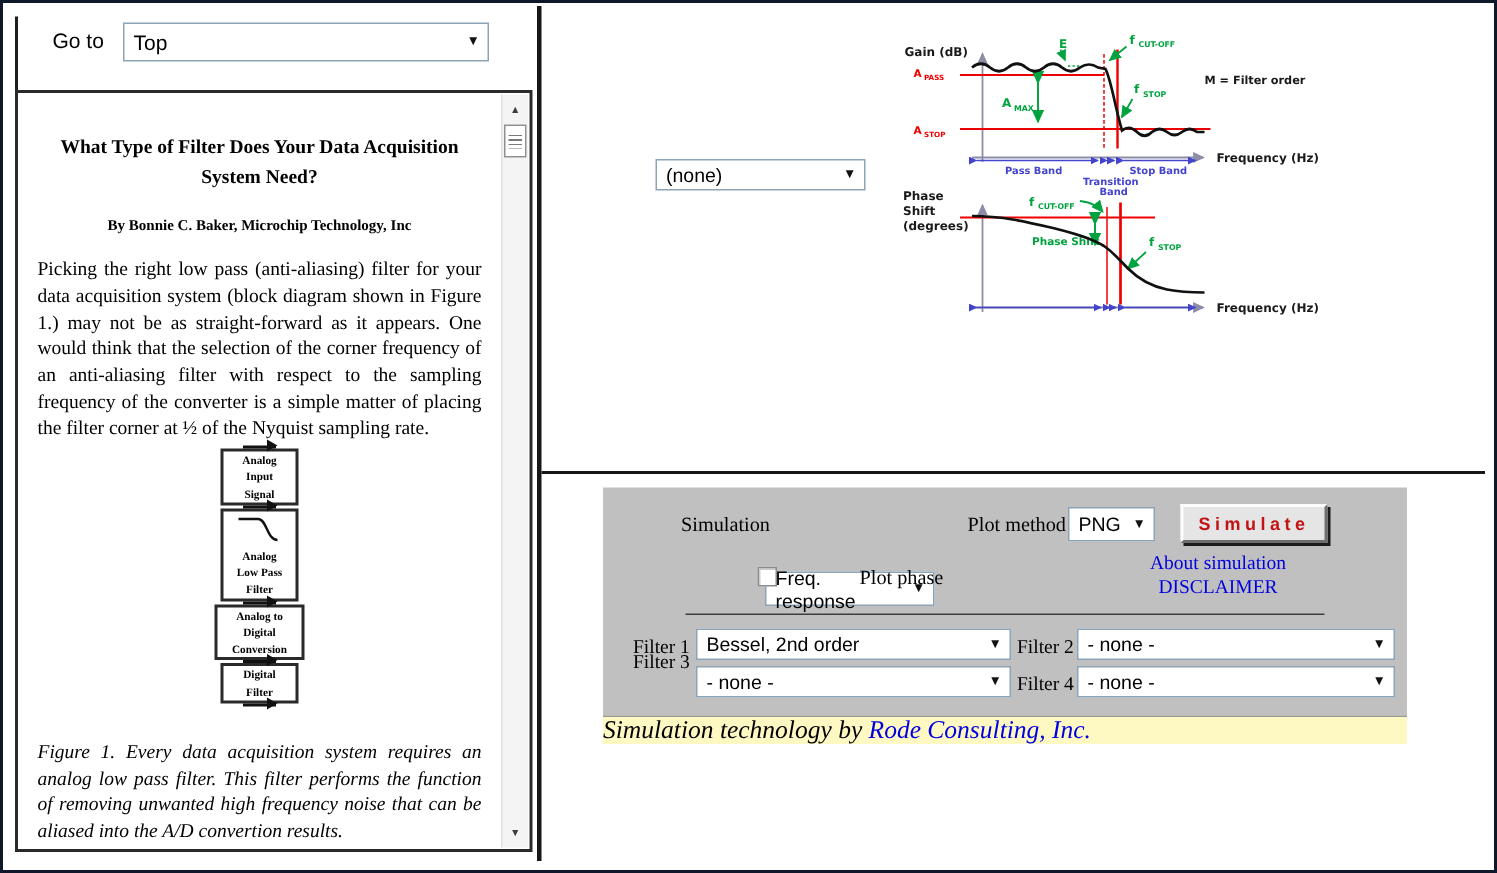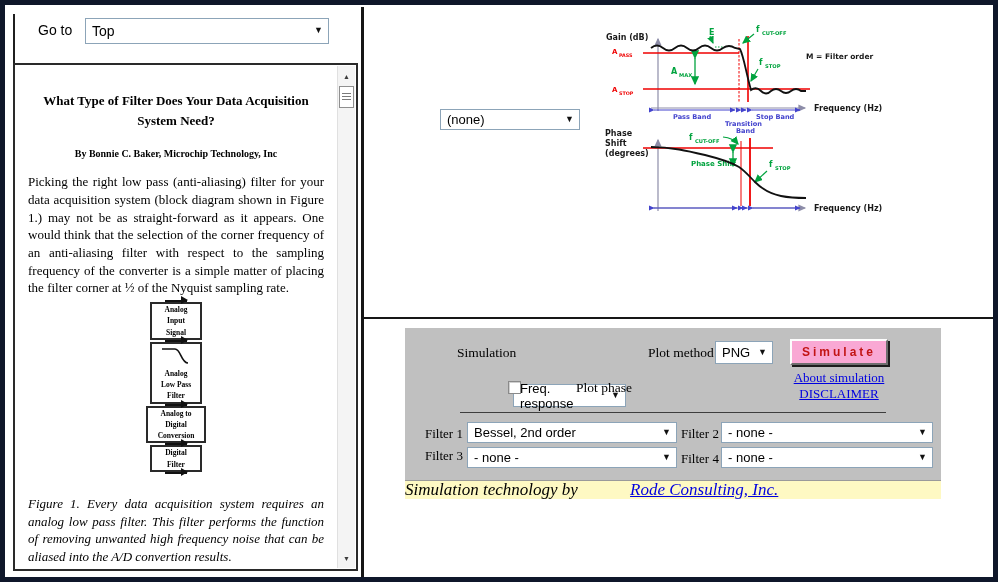--- a/index.html
+++ b/index.html
@@ -1,19 +1,19 @@
 <!DOCTYPE html>
 <html><head>
 <meta charset="utf-8">
 <style>
   * { margin:0; padding:0; box-sizing:border-box; }
   html,body { background:#fff; }
   body { font-family:"Liberation Sans", sans-serif; }
   .window { position:relative; width:998px; height:582px; background:#fff;
-            border:5px solid #0f172a; overflow:hidden; }
+            border:2px solid #0f172a; overflow:hidden; }
 
   
   .goto-edge { position:absolute; left:8px; top:9px; width:2px; height:49px; background:#1f1f1f; }
   .goto-bar { position:absolute; left:10px; top:12px; width:340px; height:30px; }
   .goto-label { position:absolute; left:23px; top:5px; font-size:14px; color:#000; }
   .goto-select { position:absolute; left:70px; top:1px; width:244px; height:26px; }
 
   .uiselect { background:#fff; border:1px solid #8ca4b8; display:flex; align-items:center;
               font-family:"Liberation Sans", sans-serif; font-size:13px; color:#000;
               padding:0 18px 0 6px; position:relative; cursor:default; }
@@ -68,34 +68,34 @@
   .blu-t  { font-size:6.6px; font-weight:bold; fill:#4343cd; }
 
   
   .sim-panel { position:absolute; left:400px; top:323px; width:536px; height:171px; background:#c0c0c0; }
   .sp-label { position:absolute; font-family:"Liberation Serif", serif; font-size:13.5px; color:#000; }
   .lbl-sim { left:52px; top:17px; }
   .lbl-pm  { left:243px; top:17px;text-align:right; }
   .sel-sim { position:absolute; left:108px; top:13px; width:113px; height:23px;margin-top:43px; }
   .sel-pm  { position:absolute; left:310px; top:13px; width:58px;  height:23px; }
   .sim-btn { position:absolute; left:385px; top:11px; width:98px; height:26px;
-             background:#f9a8d4; border-top:2px solid #fdfdfd; border-left:2px solid #fdfdfd;
+             background:#e5e5e5; border-top:2px solid #fdfdfd; border-left:2px solid #fdfdfd;
              border-right:2px solid #6e6e6e; border-bottom:2px solid #6e6e6e;
              box-shadow:2px 2px 0 #1c1c1c; display:flex; align-items:center; justify-content:center;
              font-size:12px; font-weight:bold; letter-spacing:3px; color:#c21414; cursor:pointer; }
   .checkbox { position:absolute; left:103px; top:53px; width:13px; height:13px; background:#fff;
               border:1px solid #8a8a8a; box-shadow:inset 1px 1px 0 #cfcfcf; }
   .lbl-pp { left:123px; top:52px;margin-left:48px; }
   .links { position:absolute; left:330px; top:42px; width:160px; text-align:center;
            font-family:"Liberation Serif", serif; font-size:13px; line-height:16px; }
-  .links a, .credit a { color:#0000e0; text-decoration:underline; cursor:pointer;margin-left:48px; }
+  .links a, .credit a { color:#0000e0; cursor:pointer; }
   .sep { position:absolute; left:55px; top:84px; width:426px; height:1px; background:#3d3d3d; }
   .flabel { font-family:"Liberation Serif", serif; font-size:13px; position:absolute; }
   .lf1 { left:20px;  top:98px; }  .lf2 { left:276px; top:98px; }
-  .lf3 { left:20px;  top:120px; } .lf4 { left:276px; top:123px; }
+  .lf3 { left:20px;  top:108px; } .lf4 { left:276px; top:123px; }
   .sf1 { position:absolute; left:62px;  top:94px;  width:210px; height:21px; }
   .sf2 { position:absolute; left:316px; top:94px;  width:212px; height:21px; }
   .sf3 { position:absolute; left:62px;  top:119px; width:210px; height:21px; }
   .sf4 { position:absolute; left:316px; top:119px; width:212px; height:21px; }
   .credit { position:absolute; left:0; top:152px; width:536px; height:19px; background:#fef9c3;
             border-top:1px solid #9a9a9a; font-family:"Liberation Serif", serif; font-style:italic;
             font-size:17px; line-height:18px; padding-right:4px; }
 </style>
 </head>
 <body>

